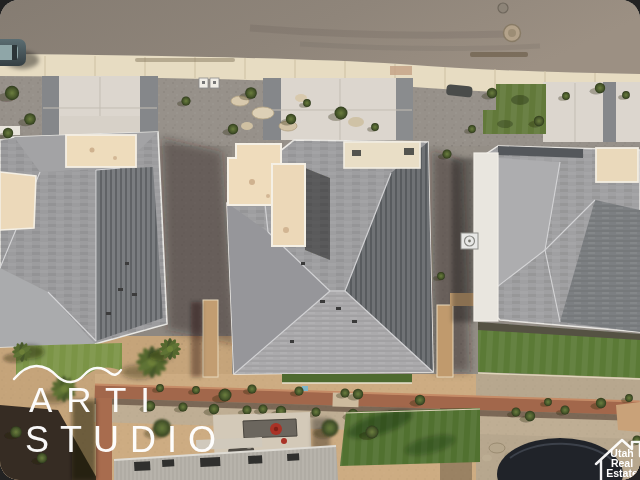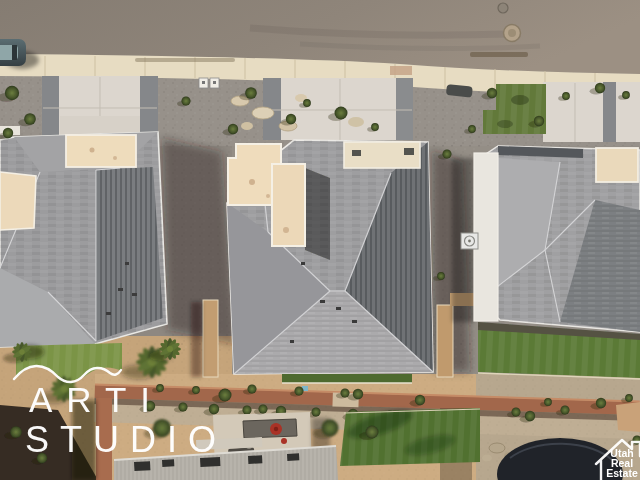--- a/index.html
+++ b/index.html
@@ -1,18 +1,18 @@
 <!DOCTYPE html>
 <html><head>
 <meta charset="utf-8">
 <style>
   html,body{margin:0;padding:0;background:#222;}
   .stage{
     position:relative;width:640px;height:480px;overflow:hidden;
-    background:#948e86;font-family:"Liberation Sans",sans-serif;
+    background:#948e86;font-family:"Liberation Sans",sans-serif;border-radius:19px;
   }
   .scene{position:absolute;left:0;top:0;}
   .wm{
     position:absolute;color:rgba(255,255,255,0.97);font-weight:200;
     line-height:1;user-select:none;white-space:nowrap;
     font-family:"Liberation Sans",sans-serif;
   }
   .wm-line1{left:29px;top:382px;font-size:35px;letter-spacing:14px;}
   .wm-line2{left:25px;top:422px;font-size:36px;letter-spacing:11px;}
   .logo{position:absolute;left:594px;top:433px;}

